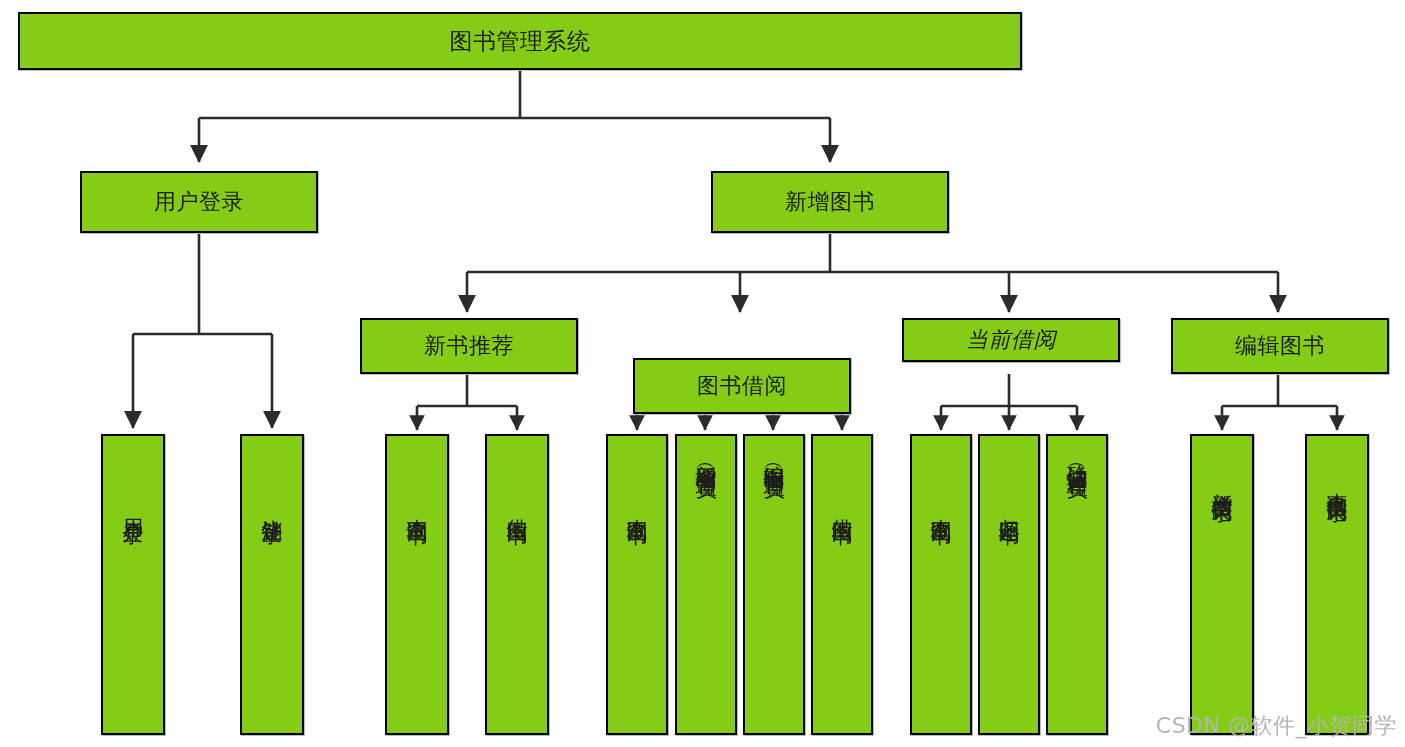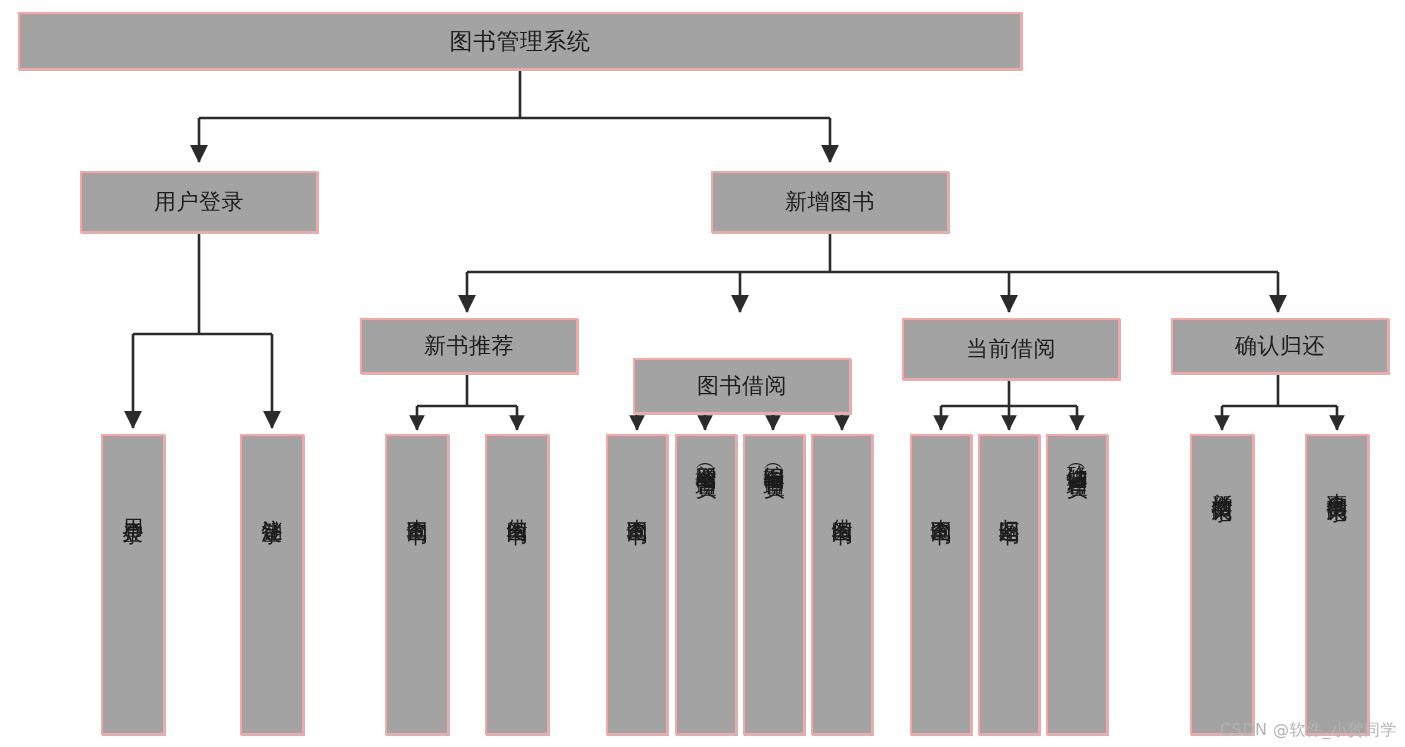--- a/index.html
+++ b/index.html
@@ -21,22 +21,22 @@
     position: absolute;
     left: 0;
     top: 0;
     width: 1405px;
     height: 747px;
     pointer-events: none;
   }
   .node {
     position: absolute;
     box-sizing: border-box;
-    background: #a3a3a3;
-    border: 2px solid #fca5a5;
+    background: #84cc16;
+    border: 2px solid #000000;
     box-shadow: 1px 1px 0 0 #bdbdbd;
     display: flex;
     align-items: center;
     justify-content: center;
     color: #1c1c1c;
     z-index: 2;
   }
   .node .label {
     font-size: 22px;
     line-height: 1.25;
@@ -62,21 +62,21 @@
     max-height: 272px;
   }
   .node.leaf.tall .label { max-height: 282px; }
   .node.leaf.shortpad { padding-top: 66px; }
   .node.leaf.midpad   { padding-top: 40px; }
 
   #watermark {
     position: absolute;
     right: 8px;
     bottom: 6px;
-    font-size: 16px;
+    font-size: 22px;
     color: #b4b4b4;
     letter-spacing: 0.5px;
     white-space: nowrap;
     z-index: 5;
   }
 </style>
 </head>
 <body>
 
 <div id="canvas">
@@ -148,26 +148,26 @@
   </div>
 
   <div class="node mid" style="left:360px; top:318px; width:218px; height:56px;">
     <span class="label">新书推荐</span>
   </div>
 
   <div class="node mid" style="left:633px; top:318px; width:218px; height:56px;margin-top:40px;">
     <span class="label">图书借阅</span>
   </div>
 
-  <div class="node mid" style="left:902px; top:318px; width:218px; height:62px;">
+  <div class="node mid" style="left:902px; top:318px; width:218px; height:44px;font-style:italic;">
     <span class="label">当前借阅</span>
   </div>
 
   <div class="node mid" style="left:1171px; top:318px; width:218px; height:56px;">
-    <span class="label">确认归还</span>
+    <span class="label">编辑图书</span>
   </div>
 
   <div class="node leaf shortpad" style="left:101px; top:434px; width:64px; height:301px;">
     <span class="label">用户登录</span>
   </div>
 
   <div class="node leaf shortpad" style="left:240px; top:434px; width:64px; height:301px;">
     <span class="label">注销登录</span>
   </div>
 

